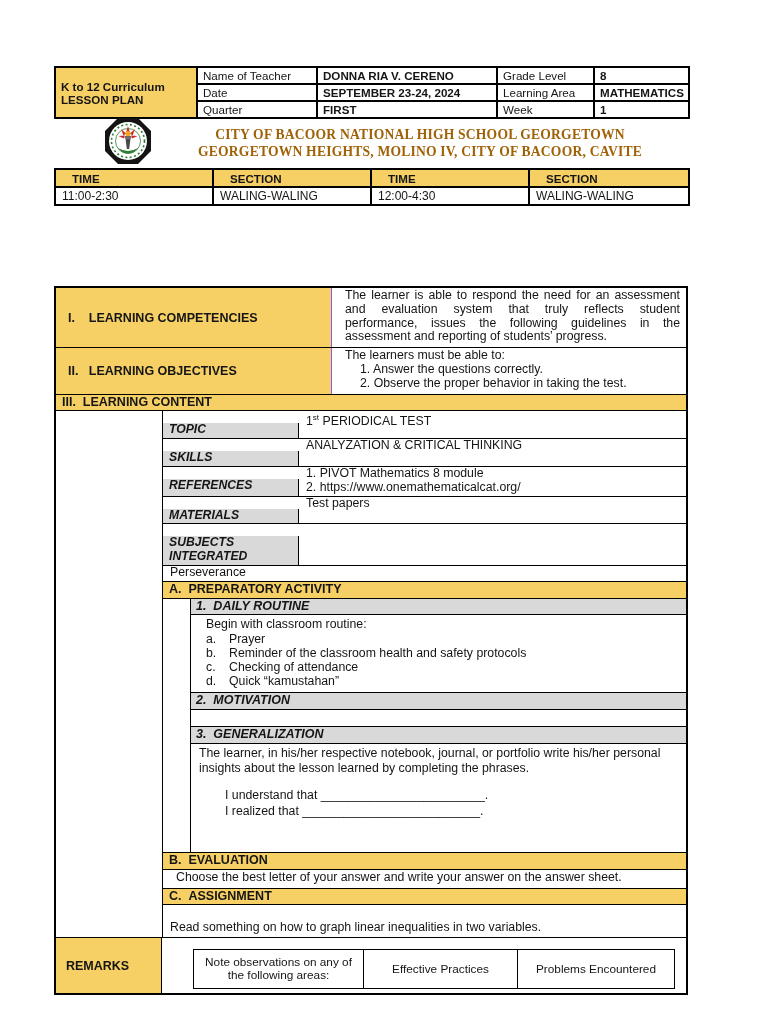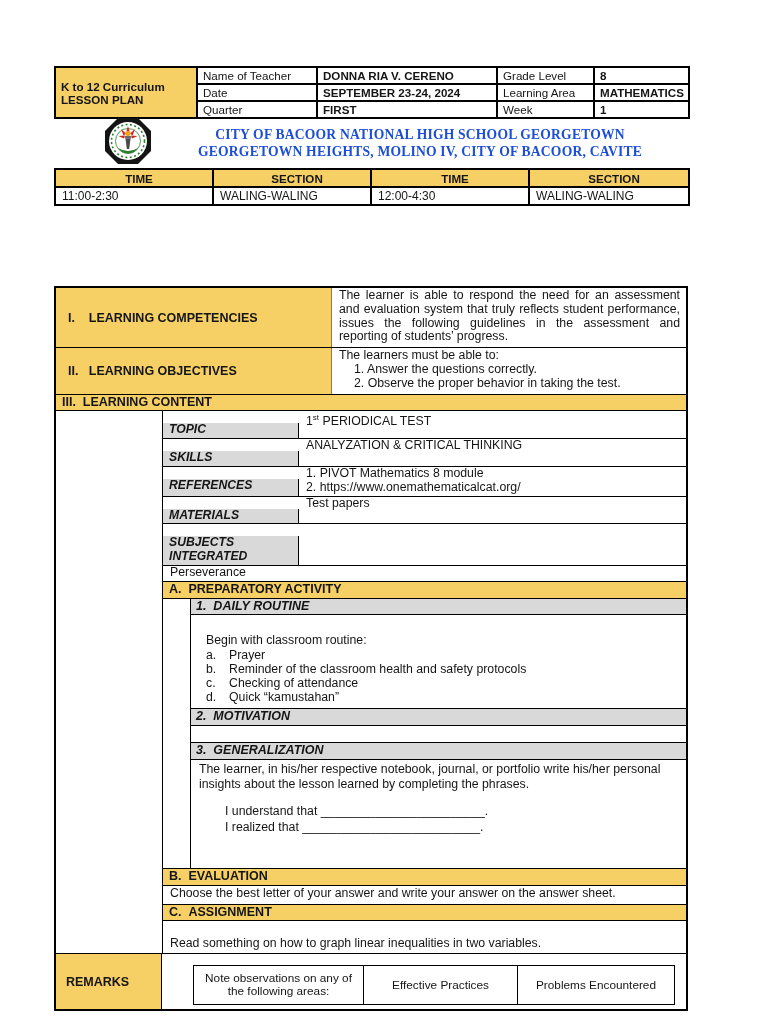--- a/index.html
+++ b/index.html
@@ -11,54 +11,54 @@
   table.t1{border-collapse:collapse;width:634px;table-layout:fixed;}
   table.t1 td{border:2px solid #000;font-size:11.6px;padding:0 5px;height:15px;line-height:13px;}
   .yellow{background:#F6D064;}
   .k12cell{font-weight:bold;font-size:12px;line-height:15px;padding-left:7px;}
   .fval{font-weight:bold;}
 
   
   .school{display:flex;align-items:center;margin-top:1px;height:46px;}
   .logo{flex:0 0 48px;margin-left:50px;}
   .schooltxt{flex:1;text-align:center;font-family:"Liberation Serif", serif;font-weight:bold;
-             font-size:13.6px;line-height:17px;letter-spacing:.2px;color:#1d4ed8;}
+             font-size:13.6px;line-height:17px;letter-spacing:.2px;color:#a16207;}
 
   
   table.t2{border-collapse:collapse;width:634px;table-layout:fixed;margin-top:2px;}
   table.t2 td{border:2px solid #000;height:14px;font-size:12px;line-height:13px;padding:1px 6px;}
-  table.t2 .hd{background:#F6D064;font-weight:bold;text-align:center;font-size:11.6px;padding-left:16px;}
+  table.t2 .hd{background:#F6D064;font-weight:bold;text-align:left;font-size:11.6px;padding-left:16px;}
 
   
   .main{border:2px solid #000;margin-top:80px;}
   .mrow{display:flex;}
   .hcell{flex:0 0 276px;border-right:1px solid #8b5cf6;display:flex;align-items:center;
          padding-left:12px;font-weight:bold;font-size:12.5px;box-sizing:border-box;}
-  .bodycell{flex:1;padding:1px 6px 3px 7px;font-size:12.3px;line-height:13.8px;box-sizing:border-box;}
+  .bodycell{flex:1;padding:1px 6px 3px 13px;font-size:12.3px;line-height:13.8px;box-sizing:border-box;}
   .just{text-align:justify;}
   .rowline{border-top:1px solid #000;}
   .bar{font-weight:bold;font-size:12.5px;padding:1px 0 2px 6px;line-height:12.8px;}
   .bar.gray{background:#D9D9D9;font-style:italic;padding-left:5px;}
   .objitem{padding-left:15px;}
 
   .midzone{display:flex;border-top:1px solid #000;}
   .lspace{flex:0 0 106px;border-right:1px solid #000;}
   .midcol{flex:1;display:flex;flex-direction:column;min-width:0;}
 
   .lrow{display:flex;border-bottom:1px solid #000;}
   .lab{flex:0 0 136px;background:#D9D9D9;border-right:1px solid #000;font-weight:bold;
        font-style:italic;font-size:12.2px;line-height:13.8px;padding:0 0 1px 6px;
        white-space:pre-line;box-sizing:border-box;margin-top:12px;}
   .val{flex:1;font-size:12.3px;line-height:13.8px;padding:0 4px 1px 7px;box-sizing:border-box;}
   .bb{border-bottom:1px solid #000;}
 
   .subzone{display:flex;border-bottom:1px solid #000;}
   .sspace{flex:0 0 27px;border-right:1px solid #000;}
   .subcol{flex:1;display:flex;flex-direction:column;min-width:0;}
-  .txtblock{font-size:12.3px;line-height:14.2px;padding:18px 8px 4px 15px;}
+  .txtblock{font-size:12.3px;line-height:14.2px;padding:2px 8px 4px 15px;}
   .li{display:flex;}
   .li .mk{flex:0 0 23px;}
   .genblock{font-size:12.3px;line-height:15px;padding:2px 10px 0 8px;height:108px;box-sizing:border-box;}
   .fills{margin-top:11px;padding-left:26px;line-height:16.5px;}
   .gapblock{height:16px;}
   .assignblock{font-size:12.3px;line-height:14px;padding:15px 6px 3px 7px;}
 
   .remrow{display:flex;border-top:1px solid #000;height:55px;}
   .remcell{flex:0 0 106px;background:#F6D064;border-right:1px solid #000;display:flex;
            align-items:center;padding-left:10px;font-weight:bold;font-size:12.5px;box-sizing:border-box;}

